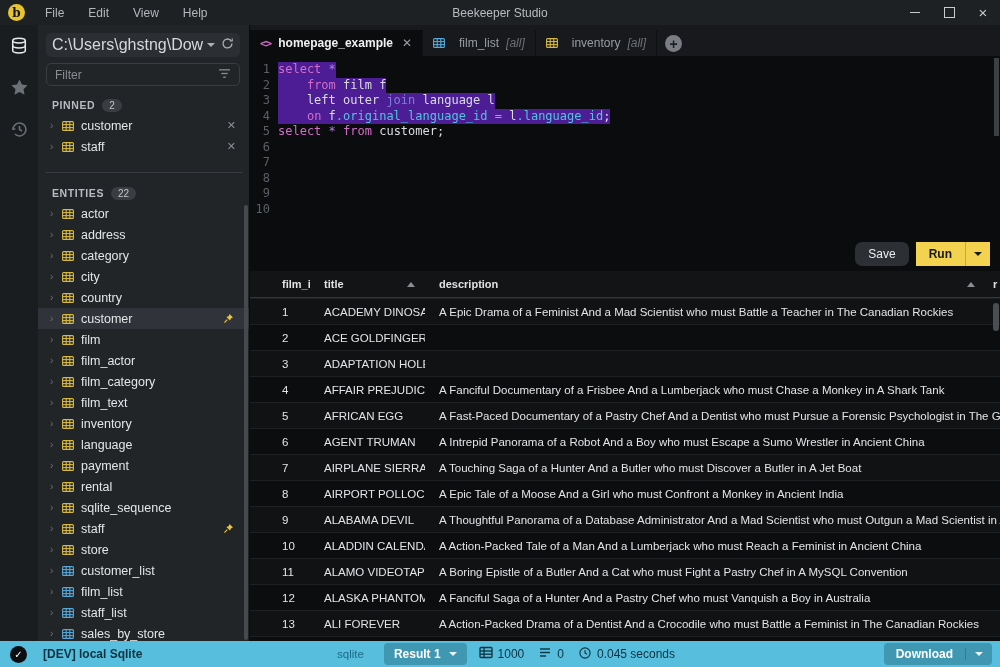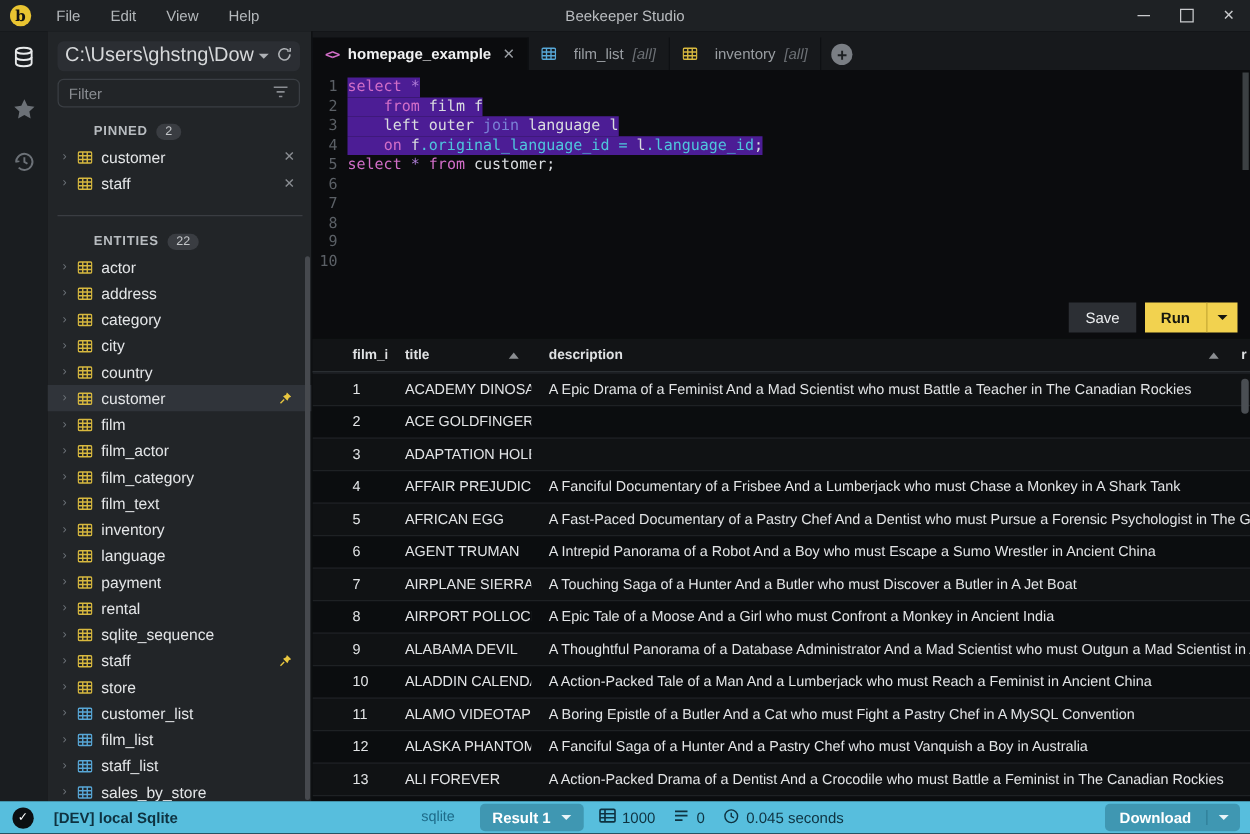--- a/index.html
+++ b/index.html
@@ -29,21 +29,21 @@
   .conn-bar{position:absolute;left:8px;top:8px;width:194px;height:24px;background:#2b2e33;border-radius:5px;
             display:flex;align-items:center;padding:0 6px;box-sizing:border-box;}
   .conn-path{flex:1;white-space:nowrap;overflow:hidden;color:#d6d8da;font-size:16px;}
   .caret{width:0;height:0;border-left:4px solid transparent;border-right:4px solid transparent;
          border-top:4px solid #aeb1b5;margin:0 6px 0 4px;flex:none;}
   .filter-bar{position:absolute;left:8px;top:38px;width:194px;height:23px;border:1px solid #3a3e43;border-radius:5px;
               display:flex;align-items:center;padding:0 8px;box-sizing:border-box;}
   .filter-ph{flex:1;color:#8a8d92;}
   .side-section{position:absolute;left:0;width:212px;}
   .sec-head{display:flex;align-items:center;gap:7px;padding:0 0 0 14px;height:20px;}
-  .sec-label{font-size:10.5px;font-weight:bold;letter-spacing:.6px;color:#b8bcc0;margin-left:23px;}
+  .sec-label{font-size:10.5px;font-weight:bold;letter-spacing:.6px;color:#b8bcc0;}
   .badge{background:#3a3d42;color:#c3c6c9;font-size:10px;border-radius:8px;padding:1px 7px;}
   .divider{position:absolute;left:8px;top:147px;width:196px;height:1px;background:#3a3d42;}
   .ent-row{height:21px;display:flex;align-items:center;padding-left:12px;position:relative;}
   .ent-row.selected{background:#30343a;}
   .chev{color:#6b7076;font-size:10px;width:12px;flex:none;}
   .gicon{flex:none;margin-right:7px;display:flex;}
   .t-yellow{color:#d8b93f;}
   .t-blue{color:#58a8d8;}
   .ent-label{color:#e3e5e7;font-size:12.5px;white-space:nowrap;}
   .row-x{position:absolute;right:14px;color:#8a8d92;font-size:11px;}
@@ -67,21 +67,21 @@
   .ln{width:20px;text-align:right;color:#5b6066;flex:none;margin-right:8px;}
   .code{white-space:pre;}
   .code.sel{background:#4c1d95;}
   .tk-kw{color:#d26ec8;}
   .tk-st{color:#b07fd8;}
   .tk-jn{color:#7a82d6;}
   .tk-fd{color:#4fc6dd;}
   .tk-pl{color:#dadde0;}
   .ed-scroll{position:absolute;right:1px;top:2px;width:5px;height:78px;background:#3c4043;}
   .action-row{position:absolute;right:10px;bottom:5px;display:flex;gap:7px;}
-  .btn-save{background:#2c2f34;color:#eceef0;border-radius:0;padding:5px 13px;font-family:"Liberation Sans",sans-serif;font-size:12px;}
+  .btn-save{background:#2c2f34;color:#eceef0;border-radius:7px;padding:5px 13px;font-family:"Liberation Sans",sans-serif;font-size:12px;}
   .btn-run{display:flex;border-radius:0;overflow:hidden;background:#f2d24f;color:#17180f;
            font-family:"Liberation Sans",sans-serif;font-size:12px;font-weight:bold;}
   .btn-run-main{padding:5px 13px;}
   .btn-run-caret{padding:5px 8px;border-left:1px solid #c7aa36;display:flex;align-items:center;}
   .btn-run-caret .caret{border-top-color:#17180f;margin:0;}
   
   .grid{position:absolute;left:0;top:246px;width:750px;height:384px;background:#0e1013;}
   .g-head{display:flex;height:26px;align-items:center;background:#121416;border-bottom:1px solid #33373c;
           font-size:11px;font-weight:bold;color:#dfe1e3;}
   .g-cell{box-sizing:border-box;padding-left:14px;display:flex;align-items:center;overflow:hidden;white-space:nowrap;}

